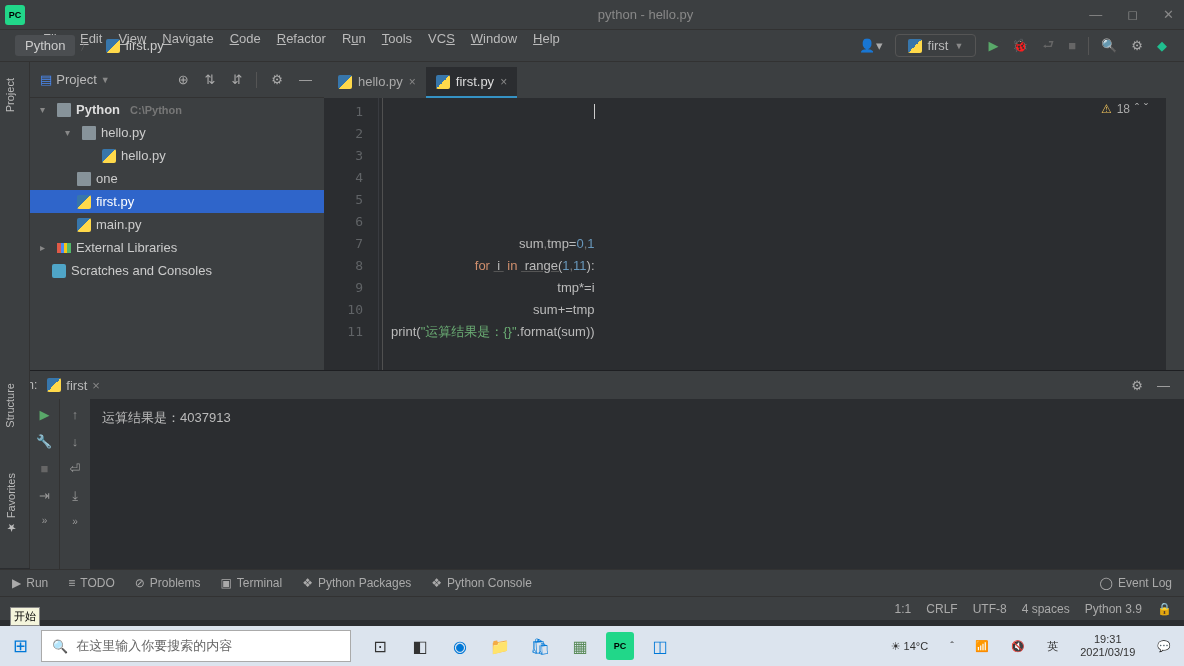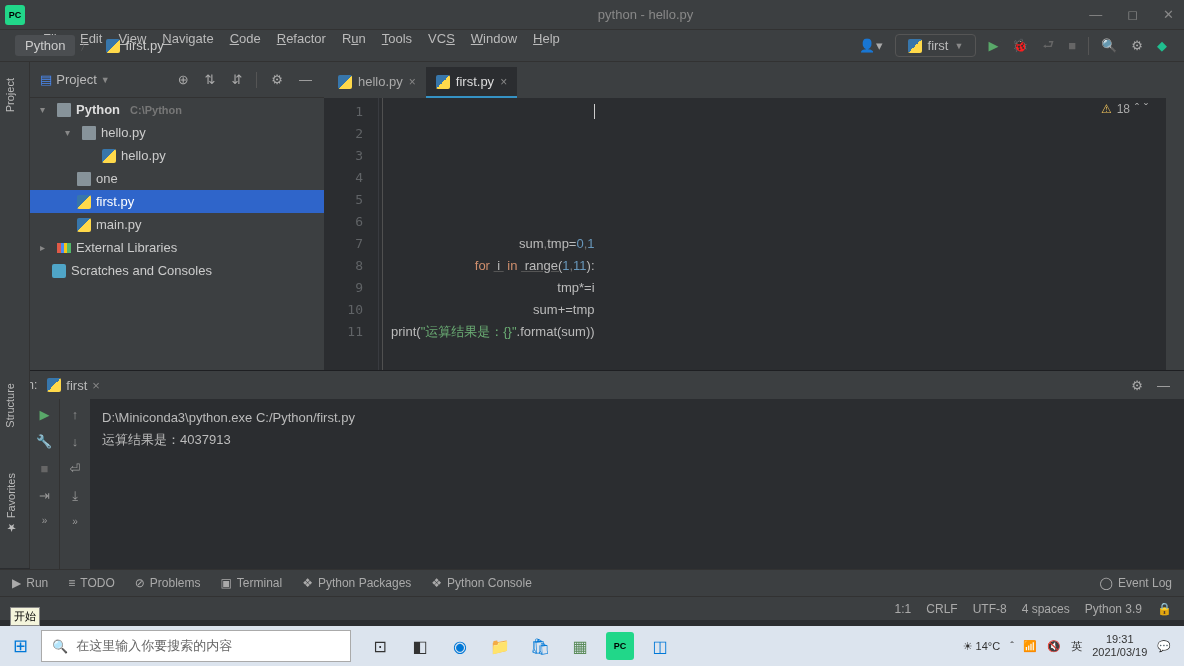--- a/index.html
+++ b/index.html
@@ -55,21 +55,21 @@
 .runout { flex:1; padding:8px 12px; font-family:Consolas,monospace; font-size:13px; line-height:22px; color:#bbb; background:#2b2d30;}
 .bottombar { height:27px; background:#3c3f41; display:flex; align-items:center; padding:0 12px; gap:20px; font-size:12px; color:#aaa; border-top:1px solid #323232;}
 .bottombar .item { display:flex; align-items:center; gap:5px; cursor:pointer;}
 .bottombar .right { margin-left:auto; }
 .statusbar { height:24px; background:#3c3f41; display:flex; align-items:center; justify-content:flex-end; padding:0 12px; gap:15px; font-size:12px; color:#aaa; border-top:1px solid #323232;}
 .taskbar { height:40px; background:#dce4ee; display:flex; align-items:center; padding:0 5px; position:absolute; bottom:0; width:100%; color:#333;}
 .start-label{position:absolute;bottom:40px;left:10px;background:#f5f5dc;border:1px solid #888;font-size:11px;padding:1px 3px;color:#000;}
 .searchbox { flex:0 0 310px; height:32px; border:1px solid #aaa; background:#fff; display:flex; align-items:center; padding:0 10px; gap:8px; color:#666; margin-left:5px;}
 .taskicons { display:flex; gap:12px; margin-left:15px; align-items:center; }
 .taskicons span { width:28px; height:28px; display:flex; align-items:center; justify-content:center; cursor:pointer; font-size:16px;}
-.tray { margin-left:auto; display:flex; align-items:center; gap:10px; font-size:11px; color:#333; padding-right:8px;}
+.tray { margin-left:auto; display:flex; align-items:center; gap:22px; font-size:11px; color:#333; padding-right:8px;}
 .clock { text-align:center; line-height:13px; }
 .leftgutters2 { width:30px; background:#3c3f41; border-right:1px solid #323232; position:absolute; left:0; top:370px; height:198px;}
 .libicon{width:14px;height:10px;display:inline-block;background:linear-gradient(90deg,#e05a47 0 25%,#4a8af4 25% 50%,#f5c518 50% 75%,#53b96a 75%);}
 .scricon{width:14px;height:14px;background:#4fa5c7;border-radius:2px;display:inline-block;position:relative;}
 </style>
 </head>
 <body>
 
 <div class="menubar">
   <div class="logo">PC</div>
@@ -237,21 +237,20 @@
       <span style="color:#999;font-size:10px">»</span>
     </div>
     <div class="runleft2">
       <span style="color:#999">↑</span>
       <span style="color:#999">↓</span>
       <span style="color:#999">⏎</span>
       <span style="color:#999">⤓</span>
       <span style="color:#999;font-size:10px">»</span>
     </div>
     <div class="runout">
-      <div>D:\Miniconda3\python.exe C:/Python/first.py</div>
       <div>运算结果是：4037913</div>
       <br>
     </div>
   </div>
 </div>
 
 <div class="bottombar">
   <span class="item">▶ <span>Run</span></span>
   <span class="item">≡ <span>TODO</span></span>
   <span class="item">⊘ <span>Problems</span></span>

